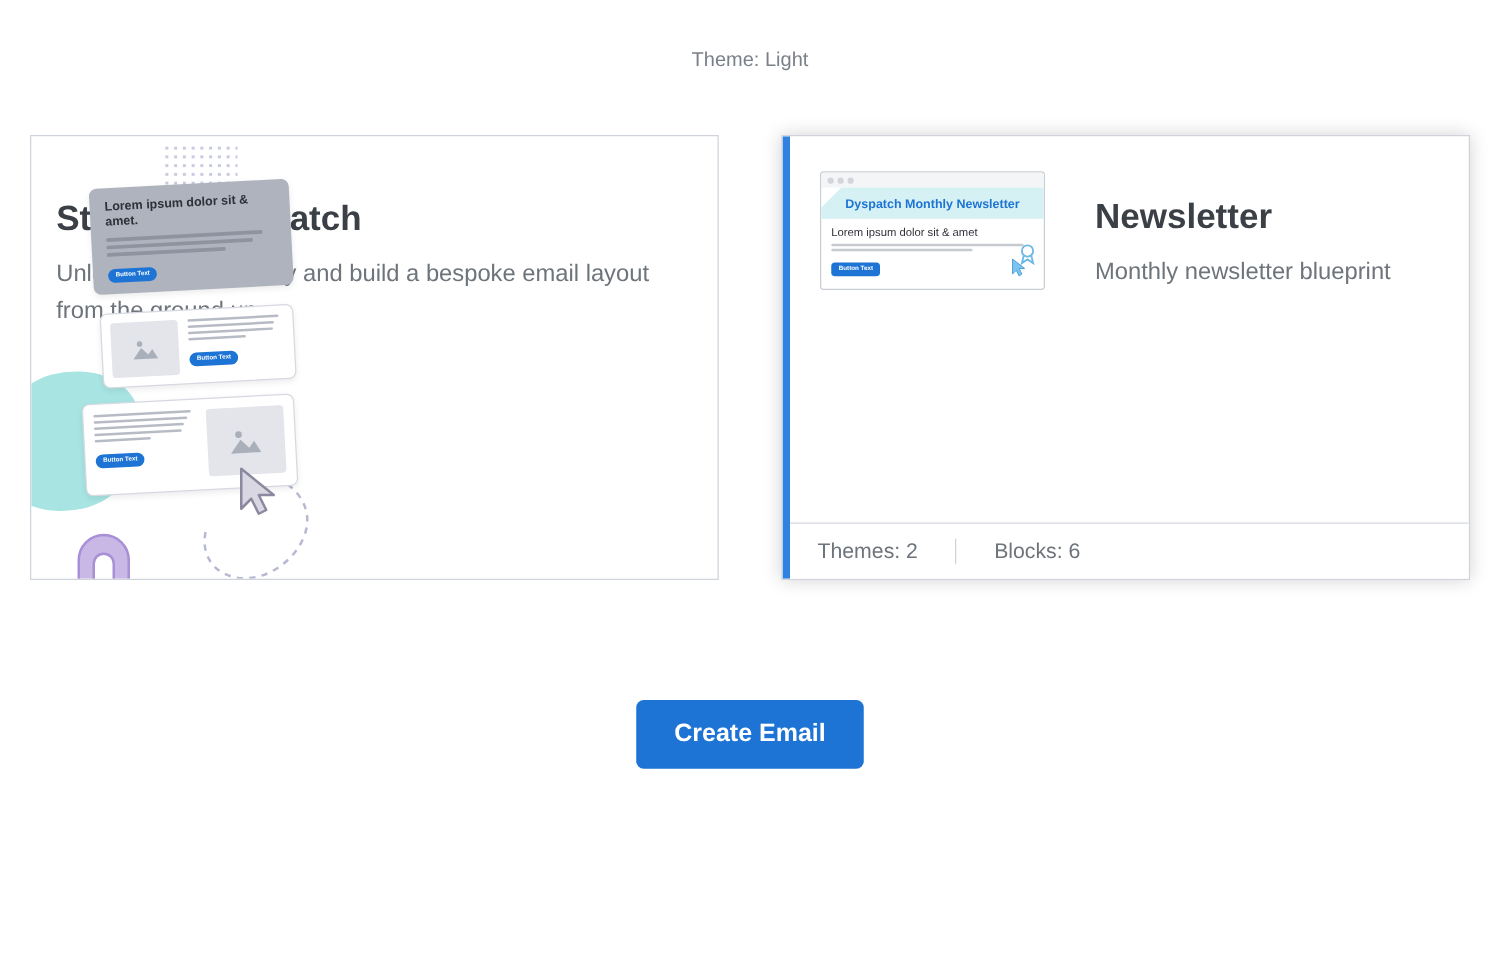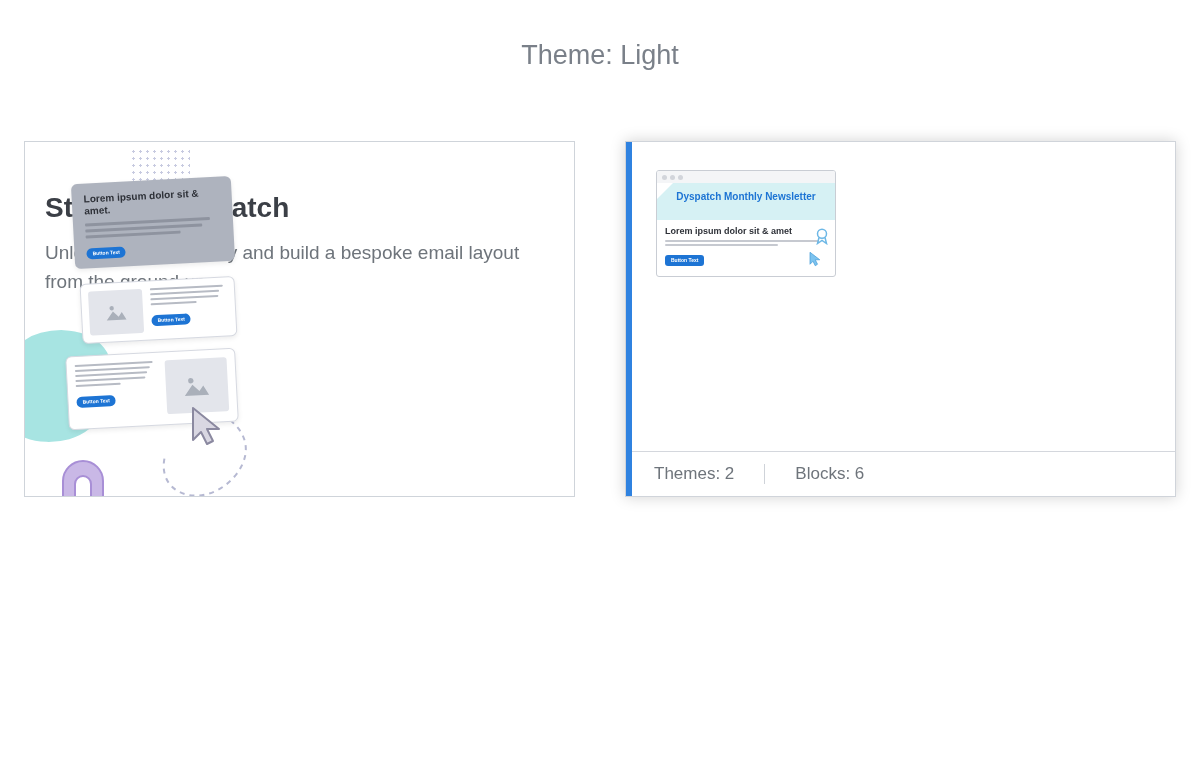--- a/index.html
+++ b/index.html
@@ -17,23 +17,23 @@
       align-items: center;
       padding-top: 40px;
     }
     .page-title {
       font-size: 36px;
       font-weight: 600;
       color: #3b3f46;
       margin-bottom: 18px;
     }
     .page-subtitle {
-      font-size: 27px;
+      font-size: 16px;
       color: #7a8089;
-      margin-bottom: 70px;
+      margin-bottom: 50px;
     }
     .cards {
       display: flex;
       gap: 50px;
       width: 100%;
       padding: 0 24px;
     }
     .card {
       flex: 1;
       height: 356px;
@@ -204,39 +204,39 @@
     }
     .browser-top {
       height: 12px;
       background: #f4f5f7;
       display:flex; align-items:center; gap:3px; padding-left:5px;
     }
     .browser-top .c { width:5px; height:5px; border-radius:50%; background:#d2d5db; }
     .nl-header {
       background: #d6f1f4;
       text-align:center;
-      padding: 8px 6px 16px;
+      padding: 8px 6px 4px;
       position:relative;
     }
     .nl-header .corner {
       position:absolute; left:0; top:0;
       border-top: 16px solid #fff;
       border-right: 16px solid transparent;
       width:0; height:0;
     }
     .nl-header .ttl {
       font-size: 10px;
       font-weight: 700;
       color: #1d74d4;
       line-height:1.25;
     }
     .nl-body {
       padding: 6px 8px 10px;
     }
-    .nl-body .h { font-size: 9px; font-weight:700; color:#2e3138; line-height:1.2; margin-bottom:4px;}
+    .nl-body .h { font-size: 9px; font-weight:400; color:#2e3138; line-height:1.2; margin-bottom:4px;}
     .nl-body .lines div { height:2px; background:#c6c9d0; margin-bottom:2px; border-radius:1px; }
     .nl-body .lines div:nth-child(1){width:95%;}
     .nl-body .lines div:nth-child(2){width:70%;}
     .nl-body .btn-pill {
       display:inline-block;
       background:#1d74d4;
       color:#fff;
       font-size:5px;
       font-weight:600;
       padding:2.5px 6px;
@@ -391,24 +391,29 @@
                 <circle cx="12" cy="9" r="6" fill="none" stroke="#6eb8e6" stroke-width="2"></circle>
                 <path d="M8 14 L6 22 L12 18 L18 22 L16 14" fill="none" stroke="#6eb8e6" stroke-width="2"></path>
               </svg>
               <svg class="cursor-mini" viewBox="0 0 24 24">
                 <path d="M4 3 L4 19 L8 15 L11 21 L14 19 L11 13 L17 13 Z" fill="#7cc3ef" stroke="#4a9fd8" stroke-width="1"></path>
               </svg>
             </div>
           </div>
         </div>
 
+        <div class="card-text">
+          <div class="card-title">Newsletter</div>
+          <div class="card-desc">Monthly newsletter blueprint</div>
+        </div>
       </div>
 
       <div class="card-footer">
         <span>Themes: 2</span>
         <span class="divider"></span>
         <span>Blocks: 6</span>
       </div>
     </div>
 
   </div>
 
+  <button class="create-btn">Create Email</button>
 </div>
 
 </body></html>

